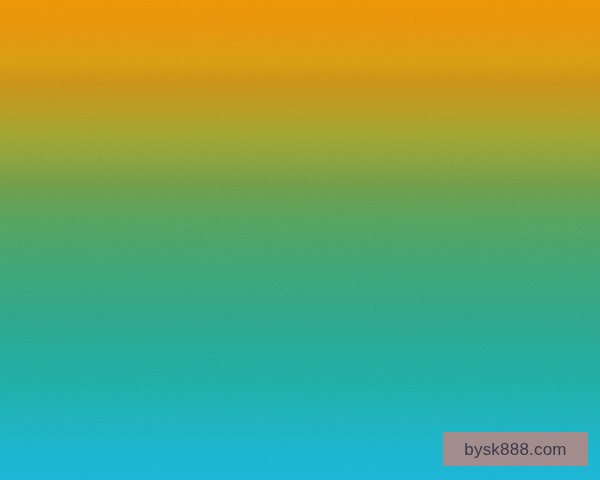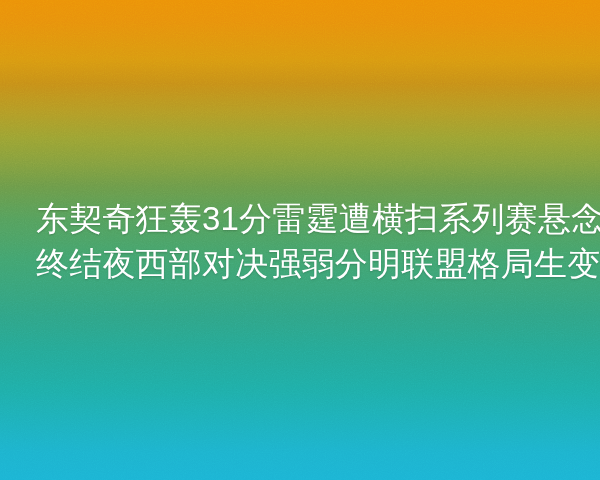--- a/index.html
+++ b/index.html
@@ -96,19 +96,18 @@
   <div id="bg-gradient"></div>
 
   <svg id="bg-noise" width="600" height="480" viewBox="0 0 600 480" preserveAspectRatio="none" xmlns="http://www.w3.org/2000/svg">
     <filter id="grain">
       <feTurbulence type="fractalNoise" baseFrequency="0.9" numOctaves="3" stitchTiles="stitch"></feTurbulence>
       <feColorMatrix type="saturate" values="0"></feColorMatrix>
     </filter>
     <rect width="600" height="480" filter="url(#grain)"></rect>
   </svg>
 
-  <div id="headline">
-    <span class="headline-line">东契奇狂轰31分雷霆遭横扫系列赛悬念</span>
-    <span class="headline-line">终结夜西部对决强弱分明联盟格局生变</span>
+
+  <div id="watermark">
+    <span id="watermark-label">bysk888.com</span>
   </div>
-
 
 </div>
 
 </body></html>

